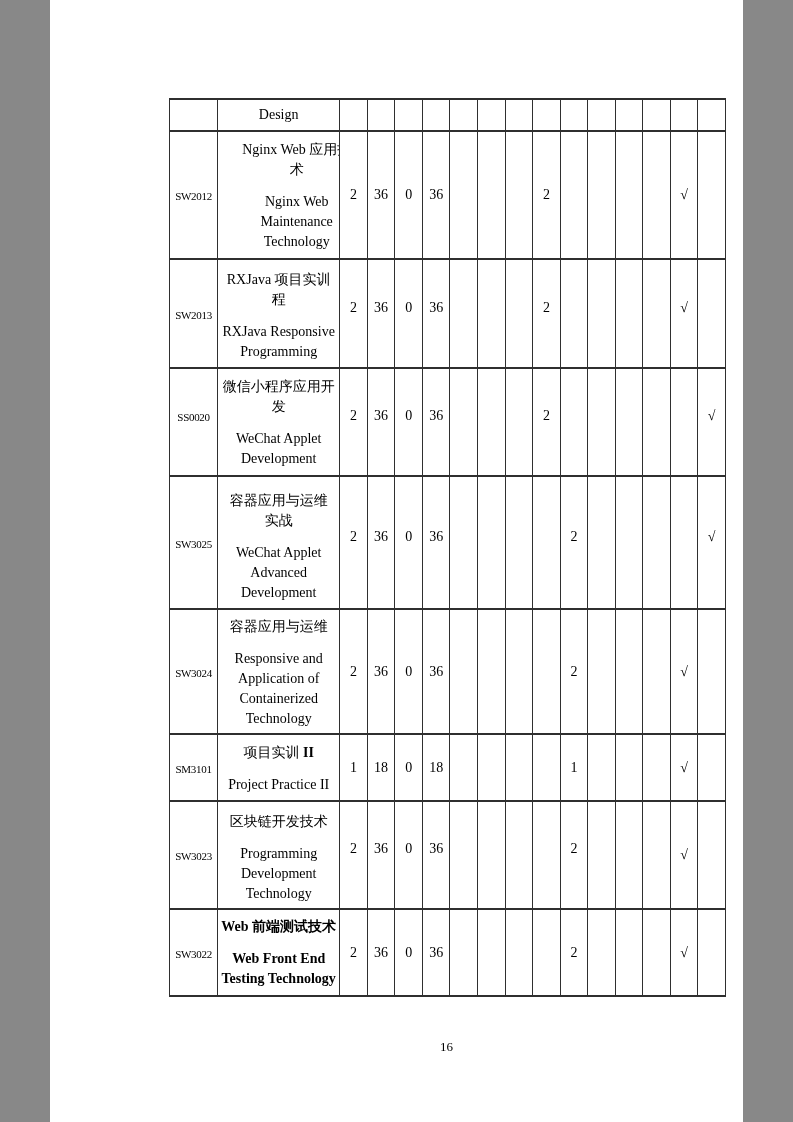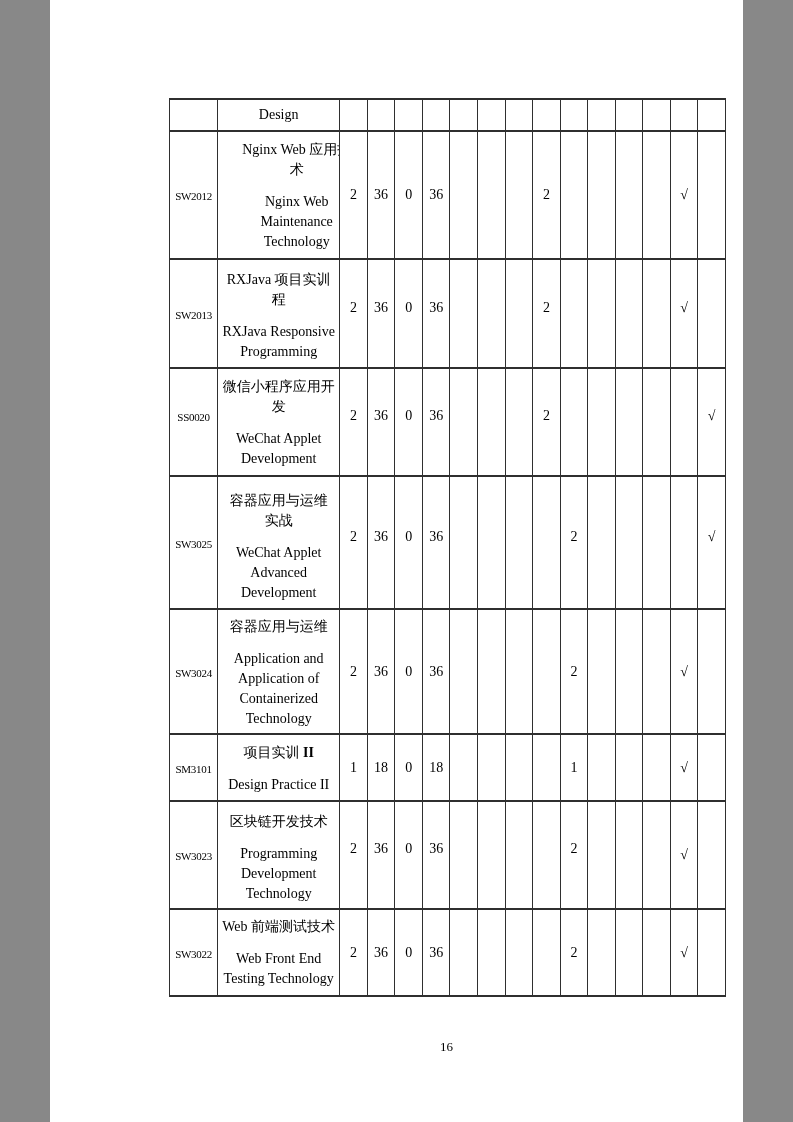--- a/index.html
+++ b/index.html
@@ -275,21 +275,21 @@
           </td>
         </tr>
         <tr style="height: 125px;">
           <td class="va-middle">
             <div class="vwrap"><span class="code-txt">SW3024</span></div>
           </td>
           <td class="va-top">
             <div class="name-stack" style="padding-top: 2px;">
               <div class="nline">容器应用与运维</div>
               <div class="nspacer"></div>
-              <div class="nline">Application and</div>
+              <div class="nline">Responsive and</div>
               <div class="nline">Application of</div>
               <div class="nline">Containerized</div>
               <div class="nline">Technology</div>
             </div>
           </td>
           <td class="va-middle">
             <div class="vwrap"><span class="val-txt">2</span></div>
           </td>
           <td class="va-middle">
             <div class="vwrap"><span class="val-txt">36</span></div>
@@ -316,21 +316,21 @@
           <td class="va-middle"></td>
         </tr>
         <tr style="height: 67px;">
           <td class="va-middle">
             <div class="vwrap"><span class="code-txt">SM3101</span></div>
           </td>
           <td class="va-top">
             <div class="name-stack" style="padding-top: 2px;">
               <div class="nline">项目实训 <b>II</b></div>
               <div class="nspacer"></div>
-              <div class="nline">Design Practice II</div>
+              <div class="nline">Project Practice II</div>
             </div>
           </td>
           <td class="va-middle">
             <div class="vwrap"><span class="val-txt">1</span></div>
           </td>
           <td class="va-middle">
             <div class="vwrap"><span class="val-txt">18</span></div>
           </td>
           <td class="va-middle">
             <div class="vwrap"><span class="val-txt">0</span></div>
@@ -391,21 +391,21 @@
           <td class="va-middle">
             <div class="vwrap"><span class="val-txt">√</span></div>
           </td>
           <td class="va-bottom"></td>
         </tr>
         <tr style="height: 87px;">
           <td class="va-middle">
             <div class="vwrap"><span class="code-txt">SW3022</span></div>
           </td>
           <td class="va-top">
-            <div class="name-stack" style="padding-top: 0px;">
+            <div class="name-stack" style="padding-top: 0px; font-weight: bold;">
               <div class="nline">Web 前端测试技术</div>
               <div class="nspacer"></div>
               <div class="nline">Web Front End</div>
               <div class="nline">Testing Technology</div>
             </div>
           </td>
           <td class="va-middle">
             <div class="vwrap"><span class="val-txt">2</span></div>
           </td>
           <td class="va-middle">

